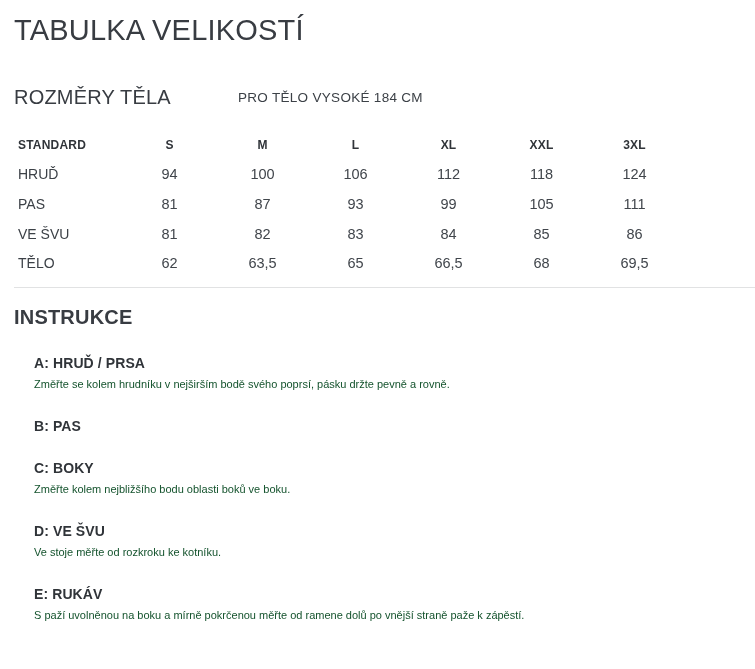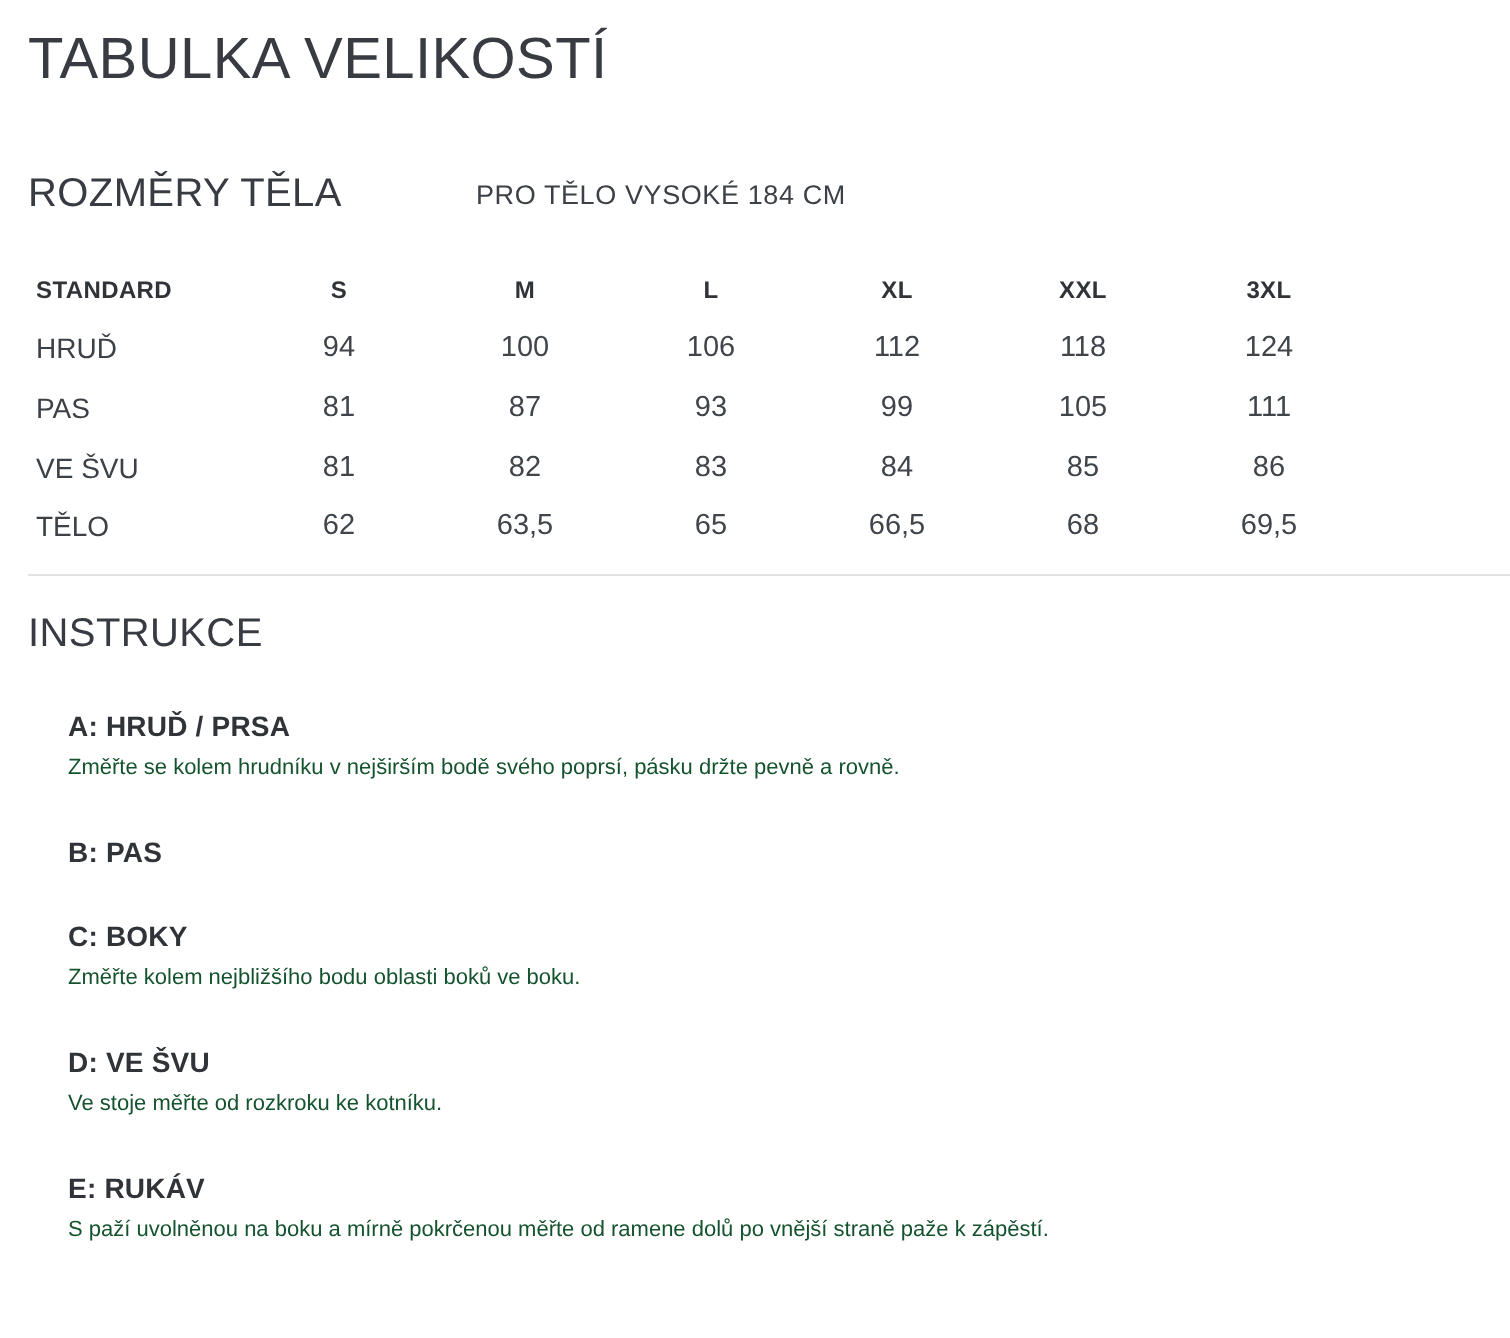--- a/index.html
+++ b/index.html
@@ -70,21 +70,21 @@
     border: none;
     border-top: 1px solid #e1e2e3;
     margin-top: 9px;
     width: 741px;
   }
 
   
   .instructions-heading {
     margin-top: 18px;
     font-size: 20px;
-    font-weight: 400;
+    font-weight: 700;
     color: #383c42;
     letter-spacing: 0.2px;
   }
   .instructions-list { margin-top: 24px; }
   .instruction-item { margin-bottom: 22px; margin-left: 20px; }
   .instruction-title {
     font-size: 14px;
     font-weight: 700;
     color: #303439;
     line-height: 20px;

